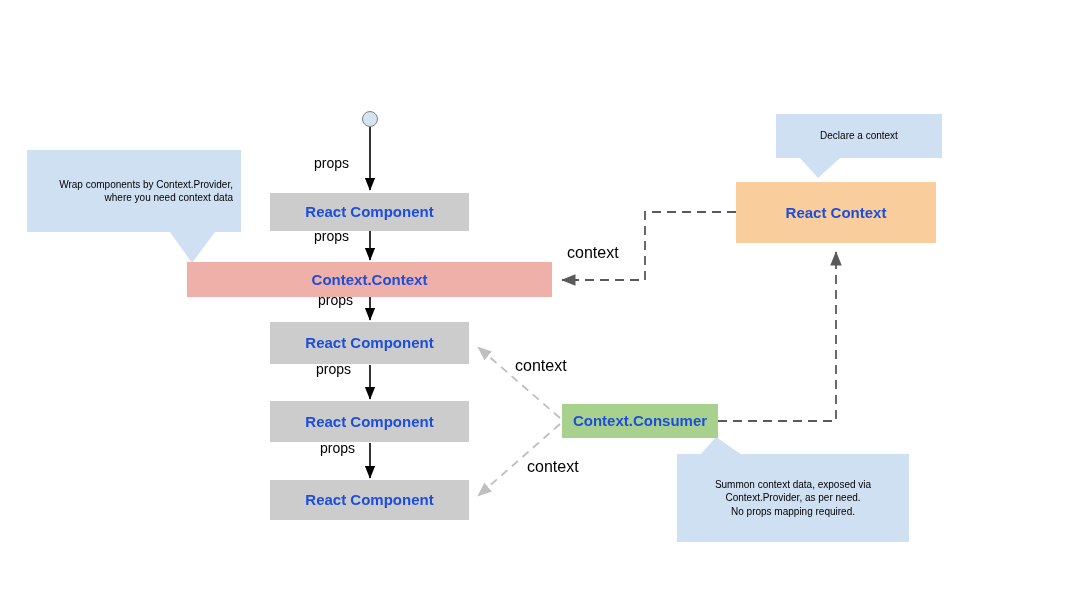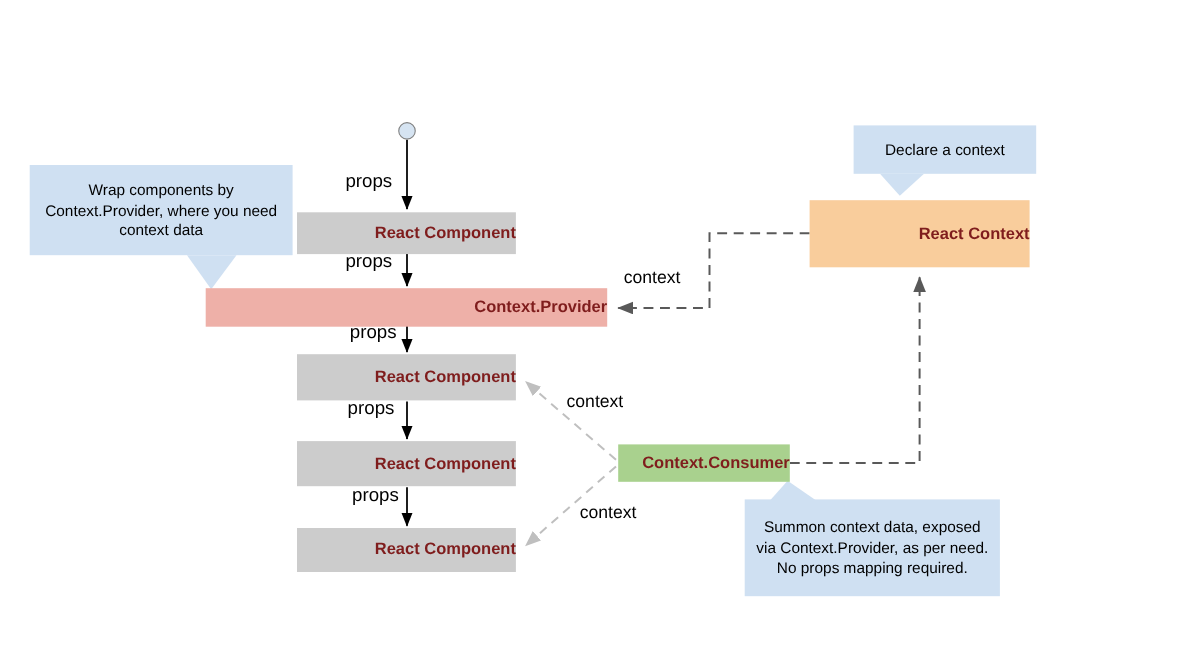--- a/index.html
+++ b/index.html
@@ -19,49 +19,49 @@
     position: absolute;
     left: 0;
     top: 0;
     width: 1072px;
     height: 590px;
   }
   .node {
     position: absolute;
     display: flex;
     align-items: center;
-    justify-content: flex-end;
+    justify-content: center;
     text-align: center;
     font-weight: bold;
     font-size: 15px;
-    color: #7f1d1d;
+    color: #1d4ed8;
     line-height: 1.2;
     box-sizing: border-box;
   }
   .node-gray   { background: #cccccc; }
   .node-pink   { background: #eeb0a8; }
   .node-orange { background: #f9cd9c; }
   .node-green  { background: #a9d18e; }
 
   .callout {
     position: absolute;
     box-sizing: border-box;
     background: #cfe0f2;
     color: #000000;
-    font-size: 14px;
+    font-size: 10px;
     line-height: 1.33;
     text-align: center;
     display: flex;
     align-items: center;
     justify-content: center;
     padding: 4px 8px;
   }
   .edge-label {
     position: absolute;
-    font-size: 17px;
+    font-size: 14px;
     color: #000000;
     white-space: nowrap;
   }
   .start-dot {
     position: absolute;
     width: 16px;
     height: 16px;
     border-radius: 50%;
     background: #d6e4f2;
     border: 1.5px solid #808080;
@@ -109,21 +109,21 @@
     <polygon points="700,455 742,455 716,437" fill="#cfe0f2"></polygon>
   </svg>
 
   <div class="start-dot" style="left:362px; top:111px;"></div>
 
   <div class="node node-gray" style="left:270px; top:193px; width:199px; height:38px;">
     <span>React Component</span>
   </div>
 
   <div class="node node-pink" style="left:187px; top:262px; width:365px; height:35px;">
-    <span>Context.Provider</span>
+    <span>Context.Context</span>
   </div>
 
   <div class="node node-gray" style="left:270px; top:322px; width:199px; height:42px;">
     <span>React Component</span>
   </div>
 
   <div class="node node-gray" style="left:270px; top:401px; width:199px; height:41px;">
     <span>React Component</span>
   </div>
 
@@ -142,21 +142,21 @@
   <div class="edge-label" style="left:314px; top:155px;">props</div>
   <div class="edge-label" style="left:314px; top:228px;">props</div>
   <div class="edge-label" style="left:318px; top:292px;">props</div>
   <div class="edge-label" style="left:316px; top:361px;">props</div>
   <div class="edge-label" style="left:320px; top:440px;">props</div>
 
   <div class="edge-label" style="left:567px; top:244px; font-size:16px;">context</div>
   <div class="edge-label" style="left:515px; top:357px; font-size:16px;">context</div>
   <div class="edge-label" style="left:527px; top:458px; font-size:16px;">context</div>
 
-  <div class="callout" style="left:27px; top:150px; width:239px; height:82px;">
+  <div class="callout" style="left:27px; top:150px; width:214px; height:82px;text-align:right;">
     <span>Wrap components by Context.Provider, where you need context data</span>
   </div>
 
   <div class="callout" style="left:776px; top:114px; width:166px; height:44px;">
     <span>Declare a context</span>
   </div>
 
   <div class="callout" style="left:648px; top:454px; width:232px; height:88px; white-space:pre-line;margin-left:29px;">
     <span>Summon context data, exposed via Context.Provider, as per need.
 No props mapping required.</span>

